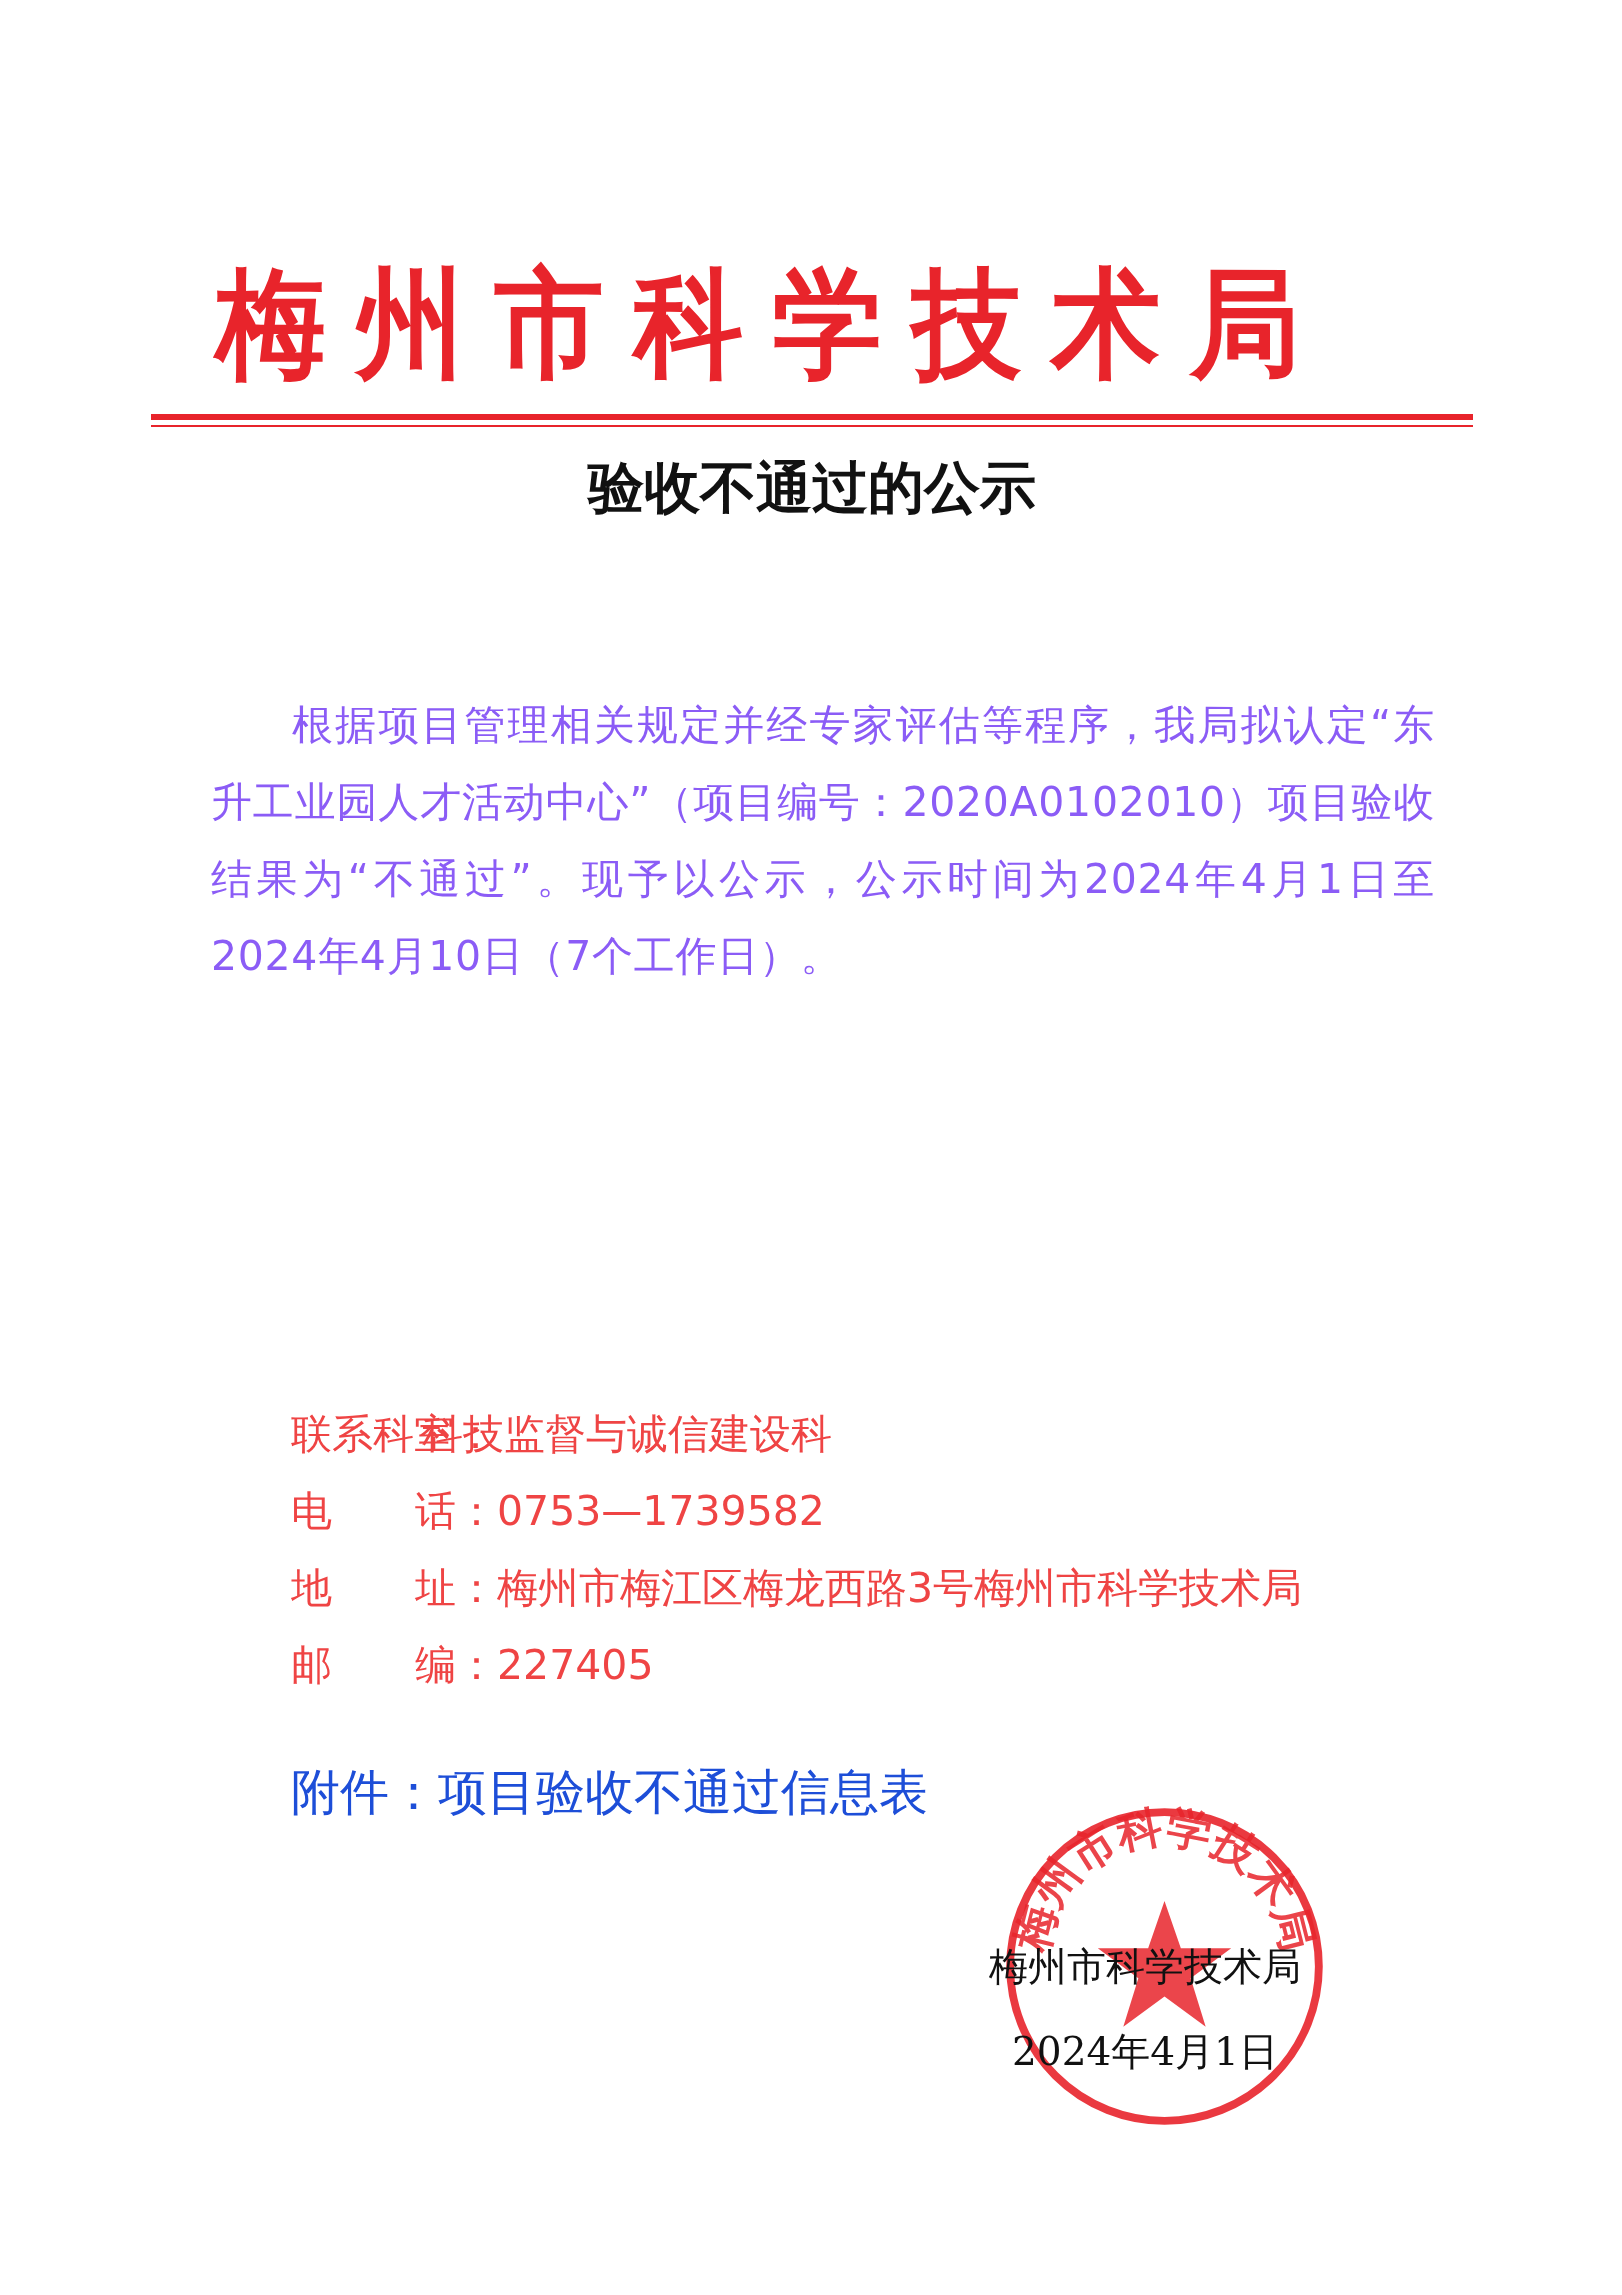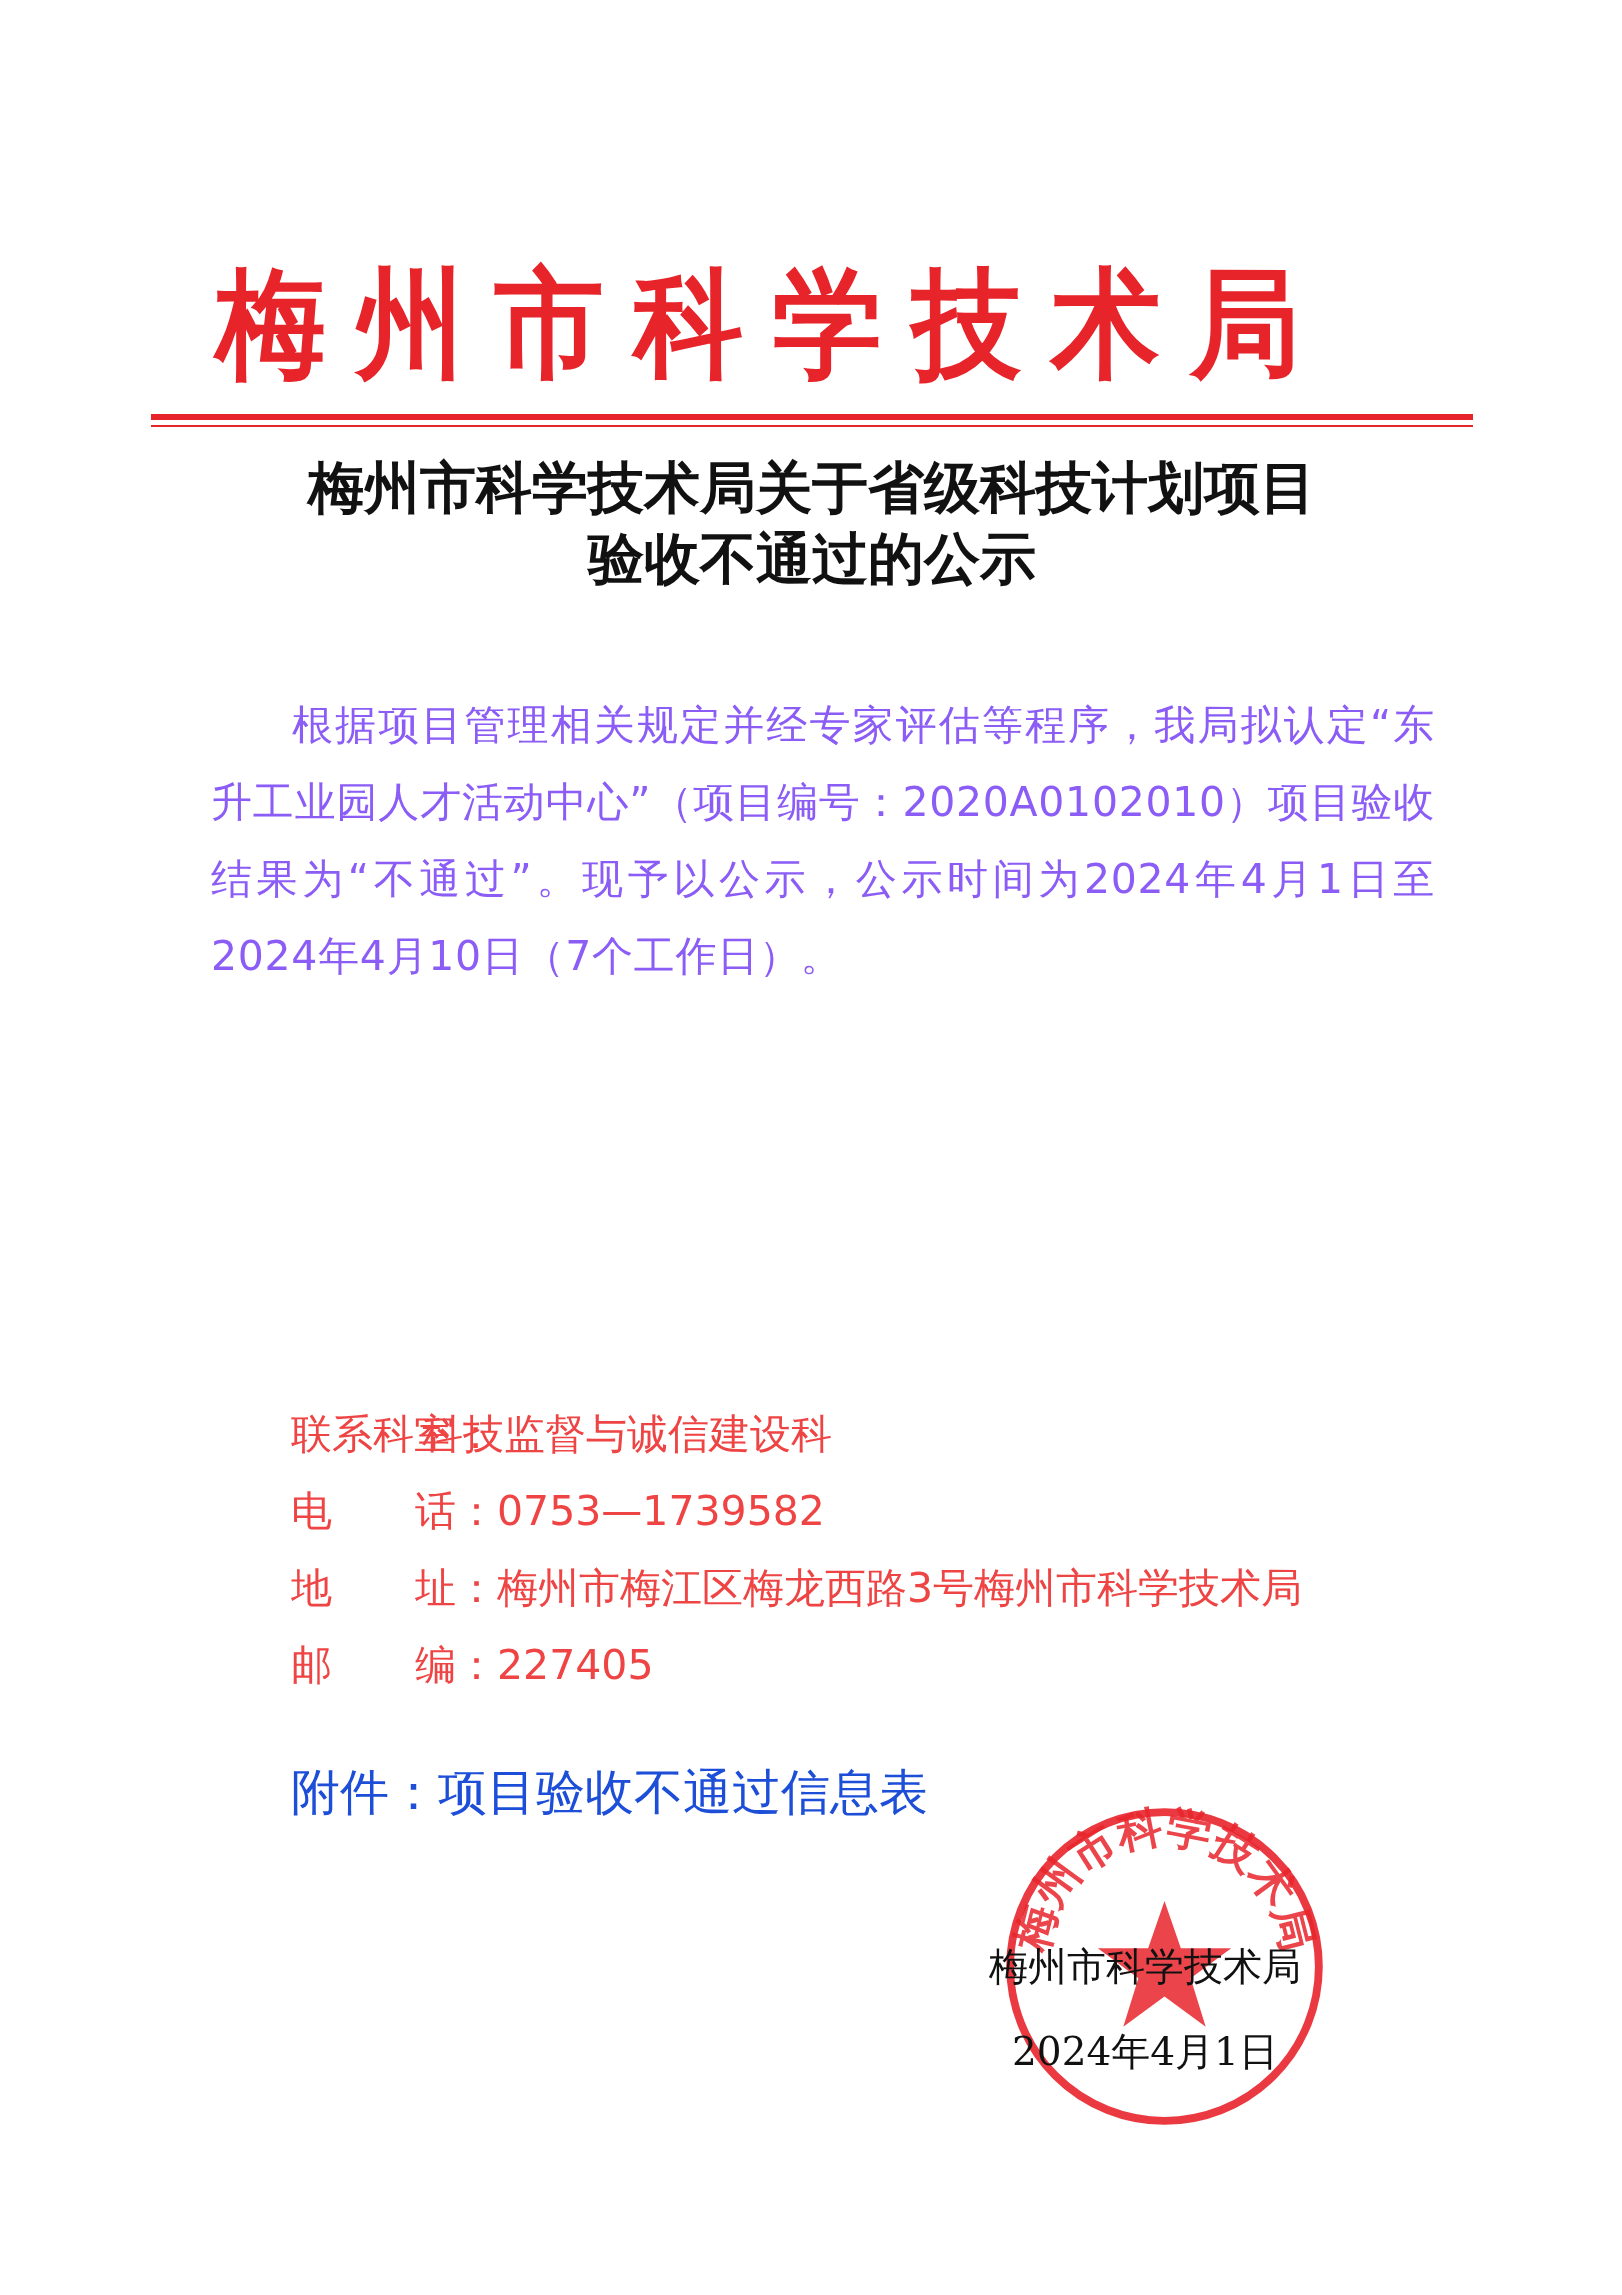--- a/index.html
+++ b/index.html
@@ -57,21 +57,20 @@
     <span>学</span>
     <span>技</span>
     <span>术</span>
     <span>局</span>
   </div>
 
   <div class="rule-thick"></div>
   <div class="rule-thin"></div>
 
   <div class="doc-title">
-    <div>梅州市科学技术局关于省级科技计划项目</div>
     <div>验收不通过的公示</div>
   </div>
 
   <div class="body">
     <p class="para">根据项目管理相关规定并经专家评估等程序，我局拟认定“东升工业园人才活动中心”（项目编号：2020A0102010）项目验收结果为“不通过”。现予以公示，公示时间为2024年4月1日至2024年4月10日（7个工作日）。</p>
   </div>
 
   <div class="contact" style="top: 1396px;">
     <span class="row-label-wrap">联系科室：</span><span style="margin-left:-82px;">科技监督与诚信建设科</span>
   </div>

